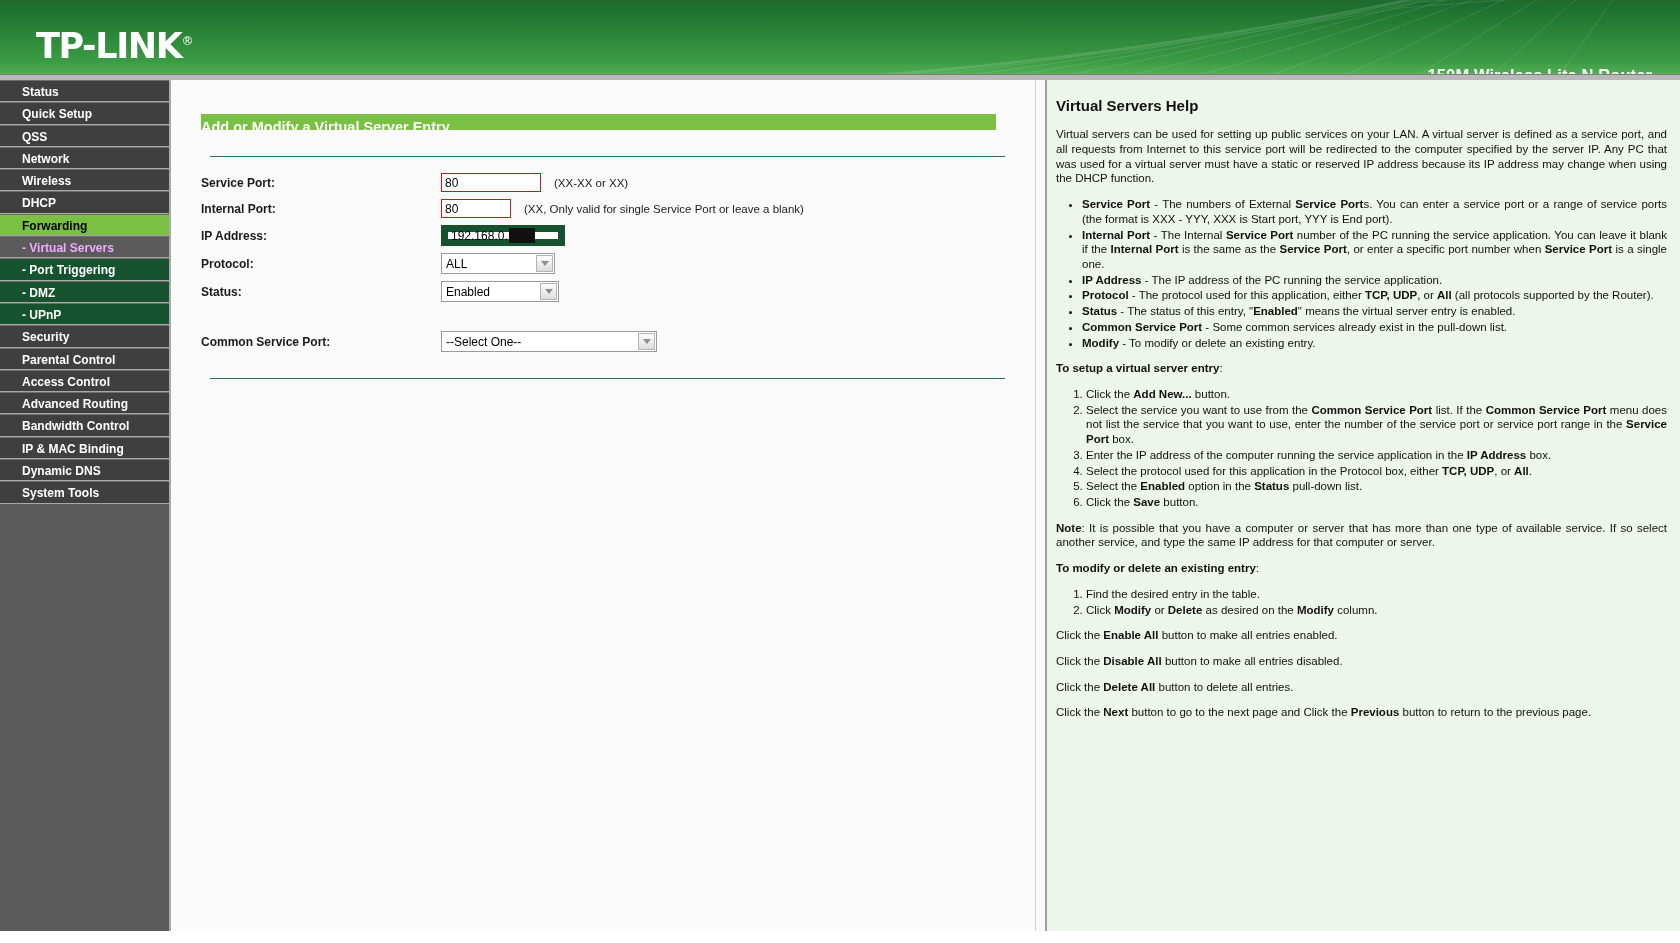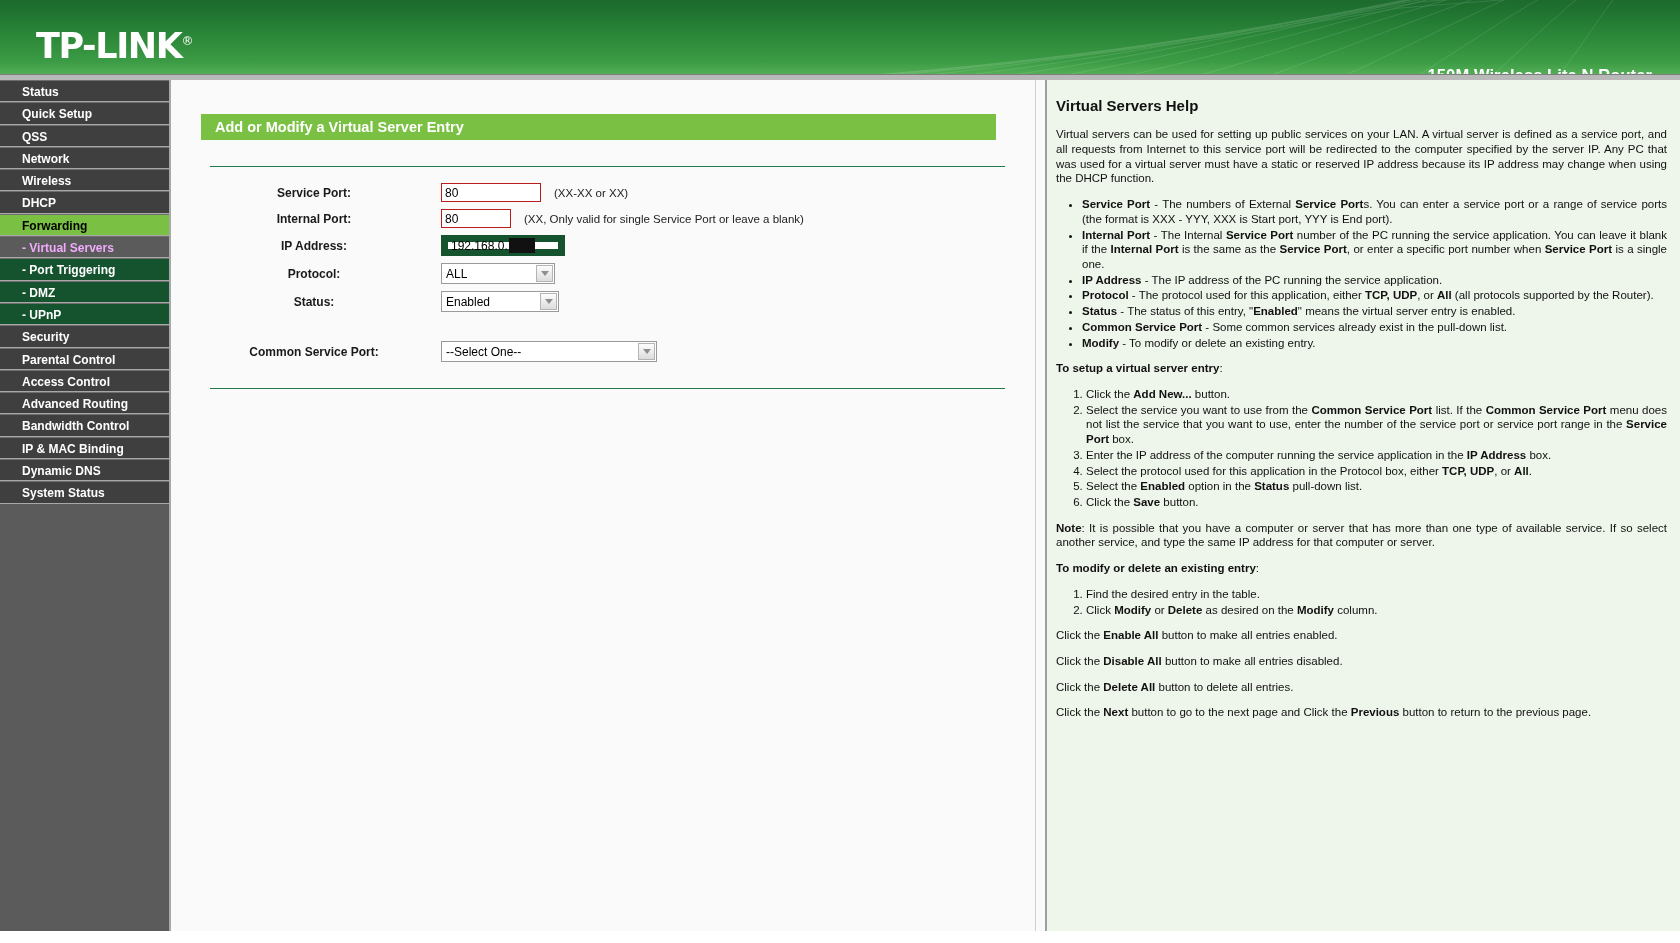--- a/index.html
+++ b/index.html
@@ -90,38 +90,38 @@
     padding: 0;
     position: relative;
   }
   .content-inner { padding: 24px 30px 0 30px; }
 
   .section-bar {
     background: #7ac143;
     color: #fff;
     font-size: 14.5px;
     font-weight: bold;
-    height: 26px;
+    height: 16px;
     line-height: 26px;
-    padding-left: 14px;
+    padding-left: 0;
     margin-top: 10px;
     width: 795px;
   }
   .hr-green {
     width: 795px;
     height: 0;
     border-top: 1px solid #1f7a4d;
     margin: 26px 0 0 9px;
   }
 
   .form-area { padding-top: 16px; }
   .frow { display: flex; align-items: center; margin-bottom: 7px; }
   .flabel {
     width: 240px;
-    text-align: center;
+    text-align: left;
     padding-right: 14px;
     font-size: 12px;
     font-weight: bold;
     color: #1a1a1a;
   }
   .ftext {
     border: 1px solid #b91c1c;
     background: #fff;
     height: 19px;
     font-size: 12px;
@@ -285,21 +285,21 @@
       <div class="menu-item sub">- Port Triggering</div>
       <div class="menu-item sub">- DMZ</div>
       <div class="menu-item sub">- UPnP</div>
       <div class="menu-item">Security</div>
       <div class="menu-item">Parental Control</div>
       <div class="menu-item">Access Control</div>
       <div class="menu-item">Advanced Routing</div>
       <div class="menu-item">Bandwidth Control</div>
       <div class="menu-item">IP &amp; MAC Binding</div>
       <div class="menu-item">Dynamic DNS</div>
-      <div class="menu-item">System Status</div>
+      <div class="menu-item">System Tools</div>
     </nav>
 
   <main class="content">
     <div class="content-inner">
       <div class="section-bar">Add or Modify a Virtual Server Entry</div>
       <div class="hr-green"></div>
 
       <div class="form-area">
 
         <div class="frow">

